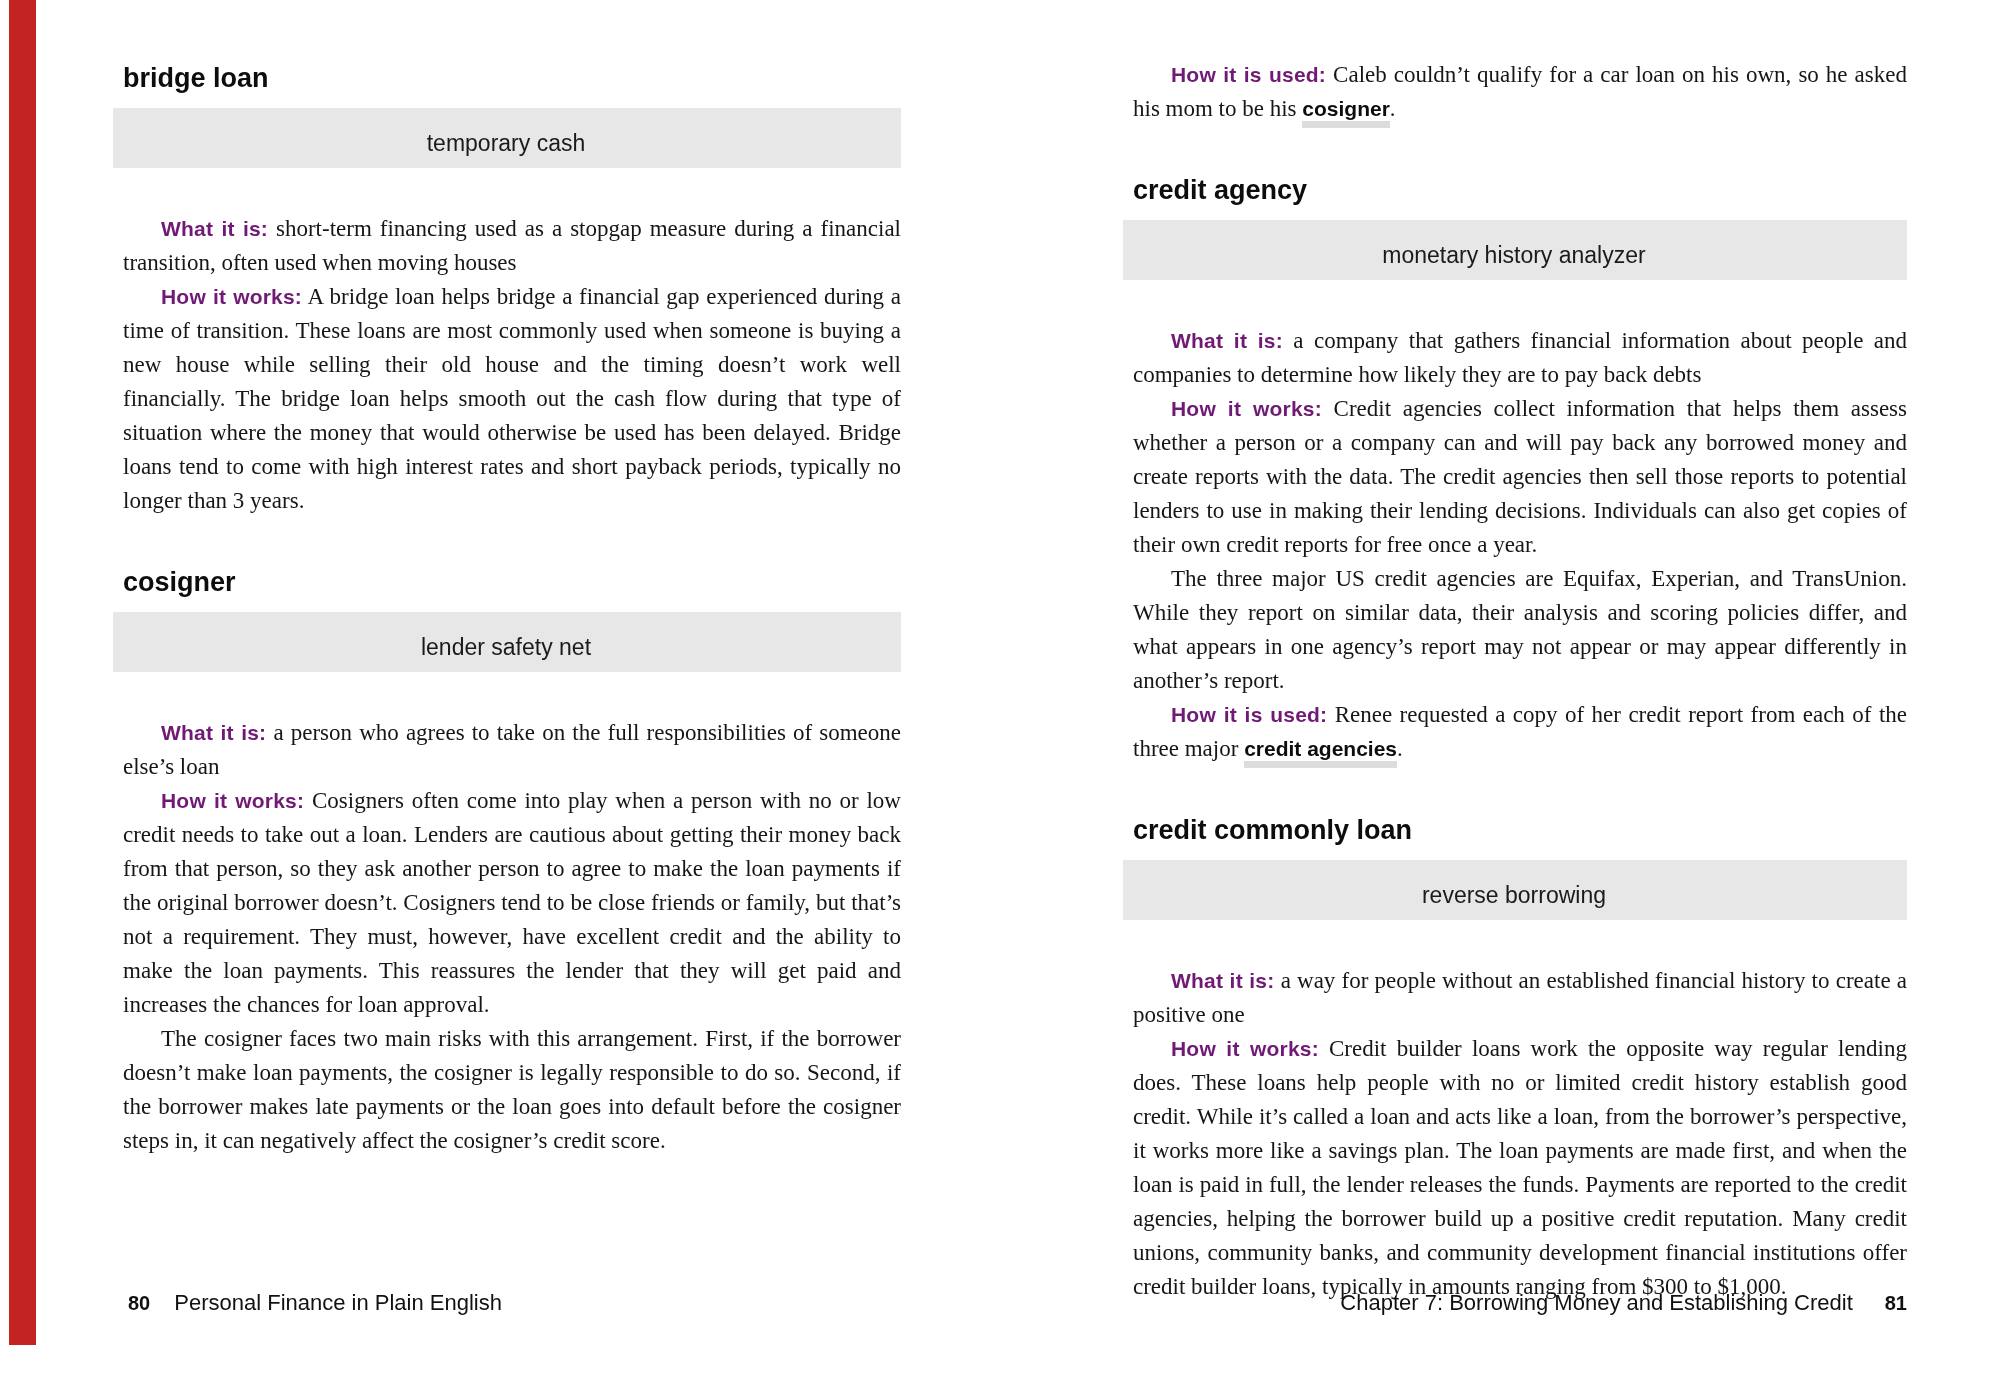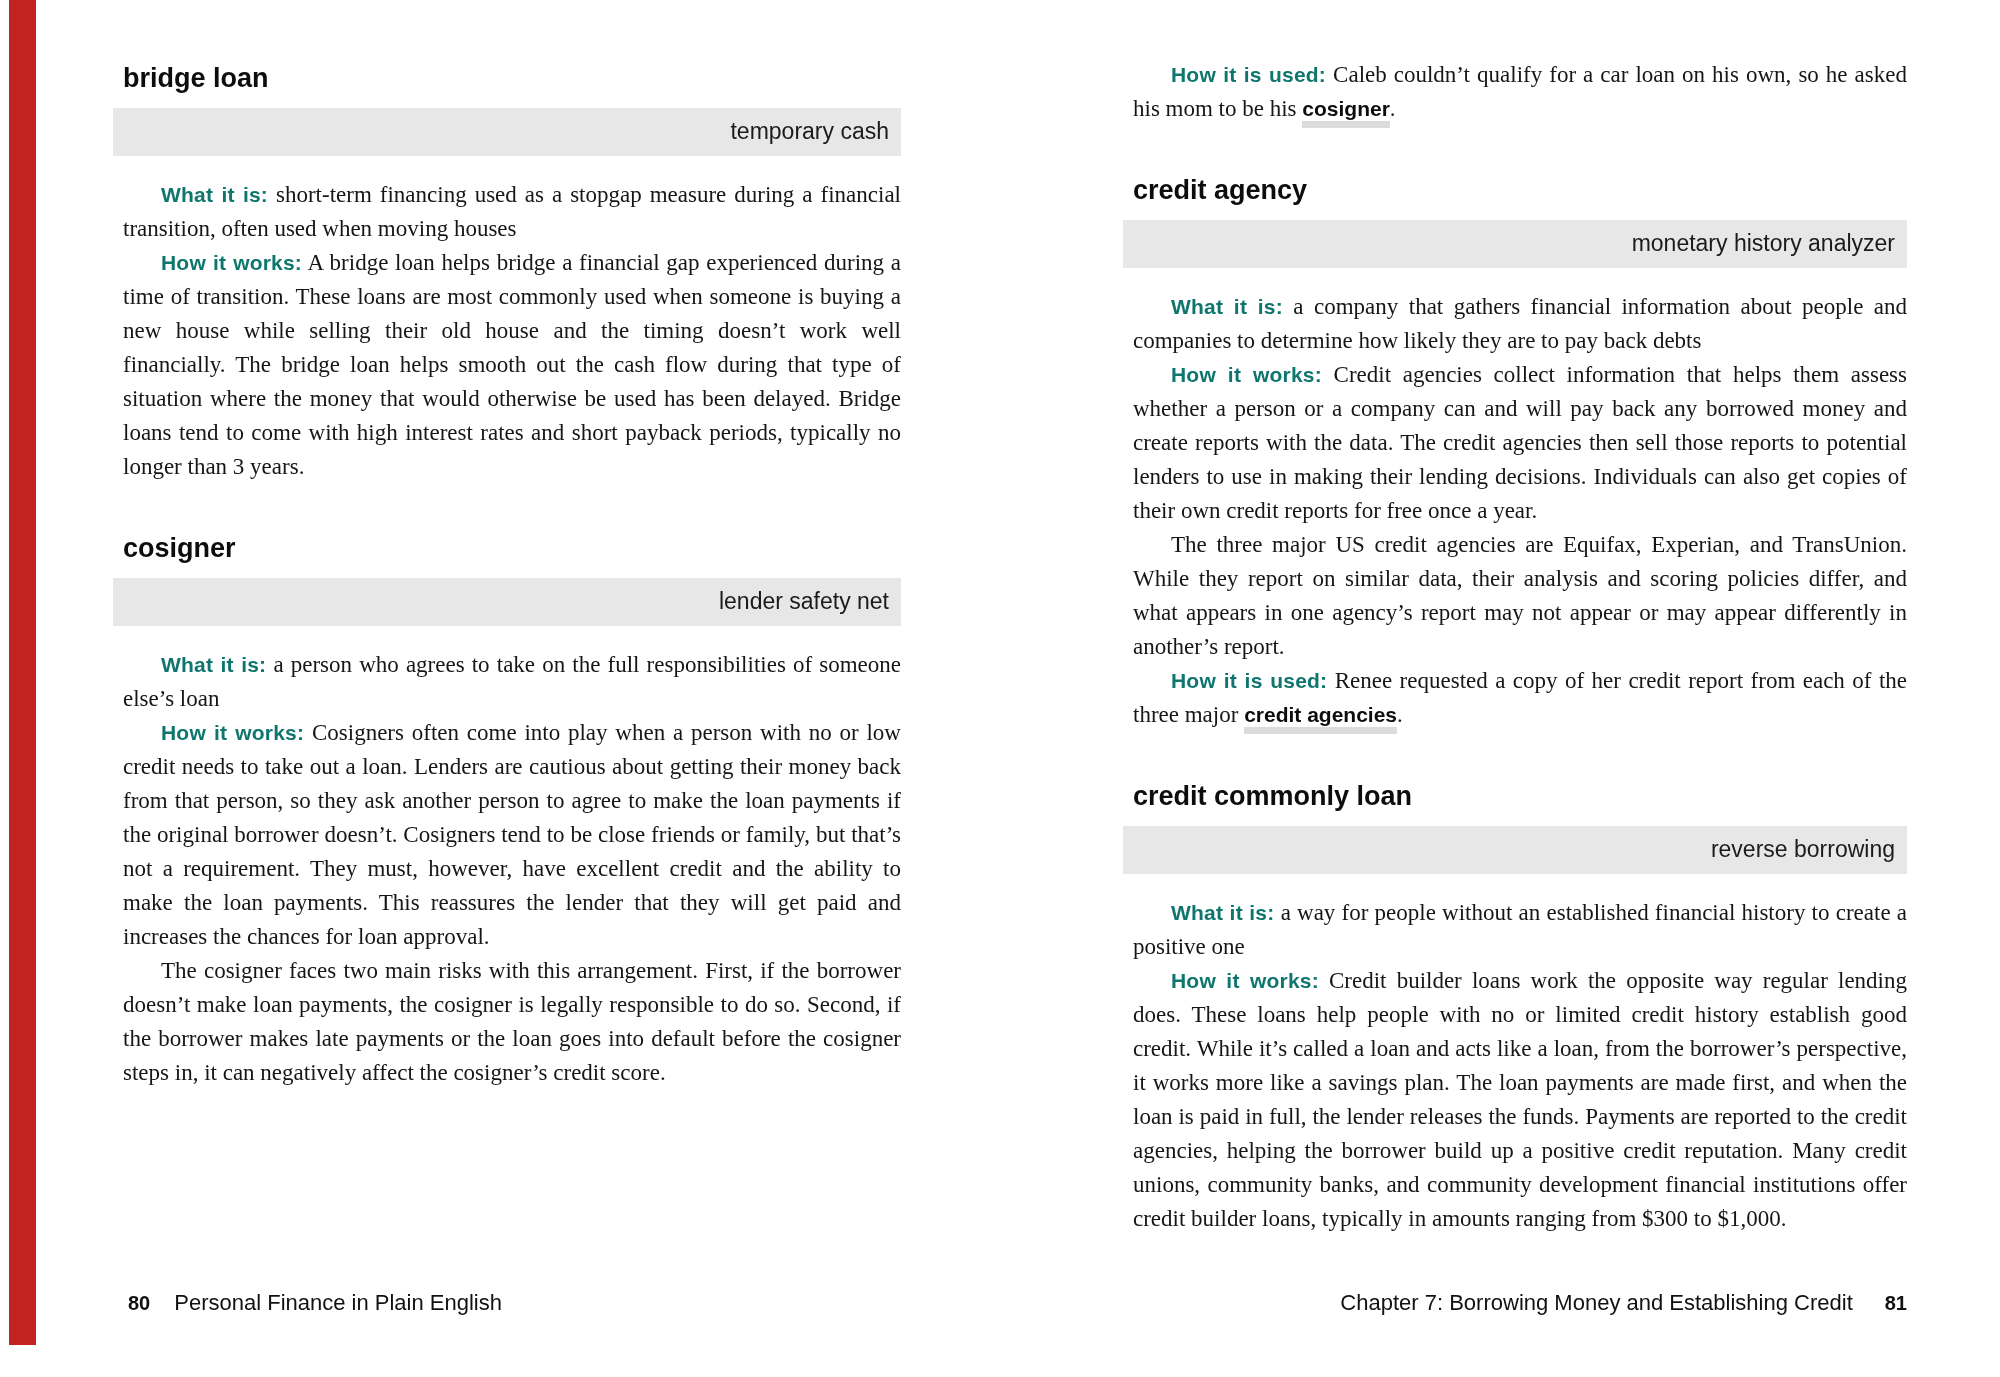--- a/index.html
+++ b/index.html
@@ -33,39 +33,39 @@
     font-weight: bold;
     font-size: 27px;
     line-height: 32px;
     color: #0d0d0d;
     margin: 48px 0 0 0;
     text-align: left;
   }
   .page-body > h3.term:first-child { margin-top: 4px; }
   .term-bar {
     background: var(--bar-bg, #e7e7e7);
-    margin: 14px 0 22px -10px;
-    padding: 6px 12px 7px 10px;
-    text-align: right;
+    margin: 14px 0 44px -10px;
+    padding: 18px 12px 7px 10px;
+    text-align: center;
   }
   .term-sub {
     font-family: "Liberation Sans", sans-serif;
     font-size: 23px;
     color: #1b1b1b;
   }
   p.para {
     margin: 0;
     text-indent: 38px;
   }
   .lead {
     font-family: "Liberation Sans", sans-serif;
     font-weight: bold;
     font-size: 21px;
     letter-spacing: 0.2px;
-    color: #0f766e;
+    color: #701a75;
   }
   .term-ref {
     font-family: "Liberation Sans", sans-serif;
     font-weight: bold;
     font-size: 21px;
     color: #0d0d0d;
     border-bottom: 7px solid var(--underline, #dcdcdc);
     padding-bottom: 1px;
   }
   .footer-left, .footer-right {

